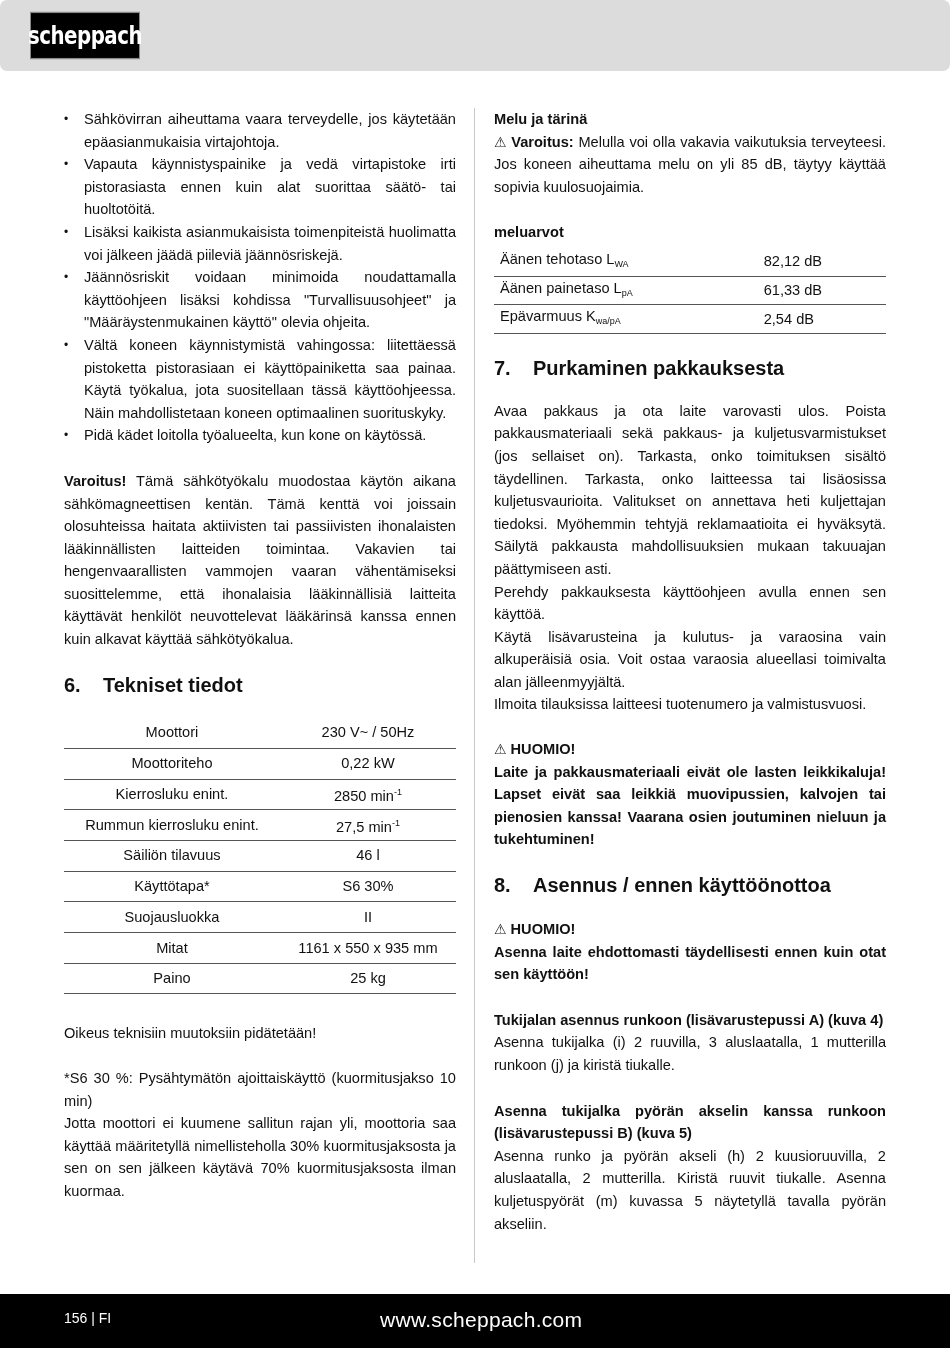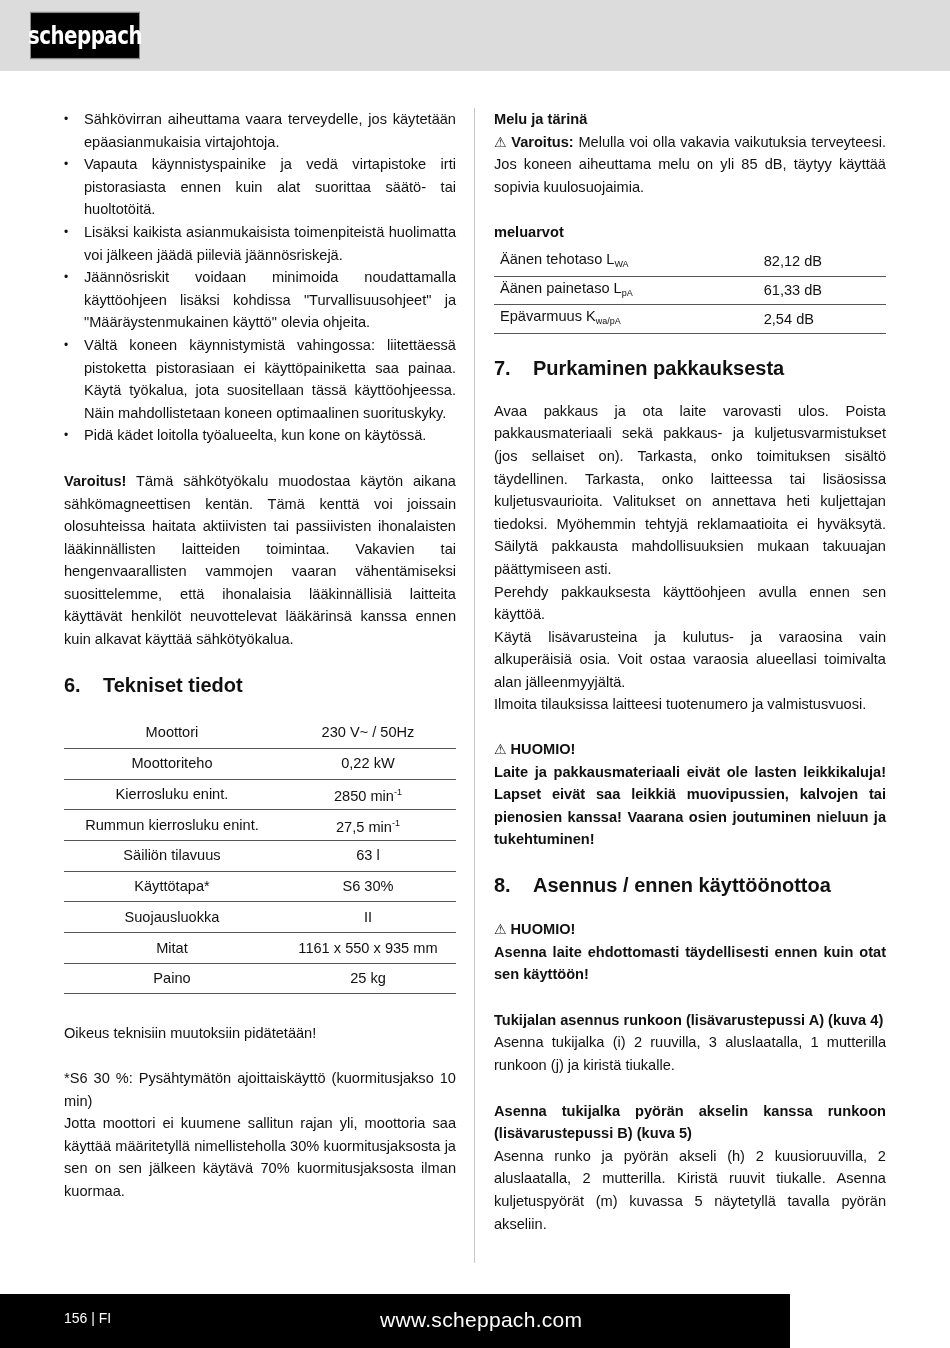--- a/index.html
+++ b/index.html
@@ -1,19 +1,19 @@
 <!DOCTYPE html>
 <html><head>
 <meta charset="utf-8">
 <style>
   * { box-sizing: border-box; margin: 0; padding: 0; }
   html, body { width: 950px; height: 1348px; background: #ffffff; overflow: hidden; }
   body { font-family: "Liberation Sans", sans-serif; color: #111111; position: relative; }
 
-  .header { position: absolute; left: 0; top: 0; width: 950px; height: 71px; background: #dcdcdc; }
+  .header { position: absolute; left: 0; top: 0; width: 950px; height: 71px; background: #dcdcdc; border-radius: 7px; }
   .logo { position: absolute; left: 30px; top: 15px; width: 110px; height: 41px; background: #000; border: 1px solid #888;
           color: #fff; font-family: "DejaVu Sans Condensed", "DejaVu Sans", sans-serif; font-weight: bold; font-size: 22px;
           letter-spacing: -0.5px; display: flex; align-items: center; justify-content: center; transform: scaleY(1.15); }
 
   .col-divider { position: absolute; left: 474px; top: 108px; width: 1px; height: 1155px; background: #c8c8c8; }
 
   .col { position: absolute; top: 108px; font-size: 14.6px; line-height: 22.6px; }
   .col-left { left: 64px; width: 392px; }
   .col-right { left: 494px; width: 392px; }
 
@@ -33,21 +33,21 @@
   .noise-table { width: 100%; border-collapse: collapse; }
   .noise-table td { padding: 0 6px; height: 28px; border-bottom: 1.5px solid #555; font-size: 14.6px; vertical-align: middle; }
   .noise-table td.val { text-align: left; }
 
   sub { font-size: 9px; vertical-align: -3px; }
   sup { font-size: 9px; vertical-align: 6px; }
 
   .bold { font-weight: bold; }
   .warn-icon { font-weight: normal; font-size: 14px; margin-right: 4px; }
 
-  .footer { position: absolute; left: 0; top: 1294px; width: 790px; height: 54px; background: #000; color: #fff; }
+  .footer { position: absolute; left: 0; top: 1294px; width: 950px; height: 54px; background: #000; color: #fff; }
   .footer-page { position: absolute; left: 64px; top: 16px; font-size: 14px; }
   .footer-url { position: absolute; left: 380px; top: 14px; font-size: 21px; letter-spacing: 0.3px; }
 </style>
 </head>
 <body>
 
 <div class="header">
   <div class="logo">scheppach</div>
 </div>
 
@@ -85,21 +85,21 @@
         <tr>
           <td class="key">Kierrosluku enint.</td>
           <td class="val"><span>2850 min</span><sup>-1</sup></td>
         </tr>
         <tr>
           <td class="key">Rummun kierrosluku enint.</td>
           <td class="val"><span>27,5 min</span><sup>-1</sup></td>
         </tr>
         <tr>
           <td class="key">Säiliön tilavuus</td>
-          <td class="val"><span>63 l</span></td>
+          <td class="val"><span>46 l</span></td>
         </tr>
         <tr>
           <td class="key">Käyttötapa*</td>
           <td class="val"><span>S6 30%</span></td>
         </tr>
         <tr>
           <td class="key">Suojausluokka</td>
           <td class="val"><span>II</span></td>
         </tr>
         <tr>

